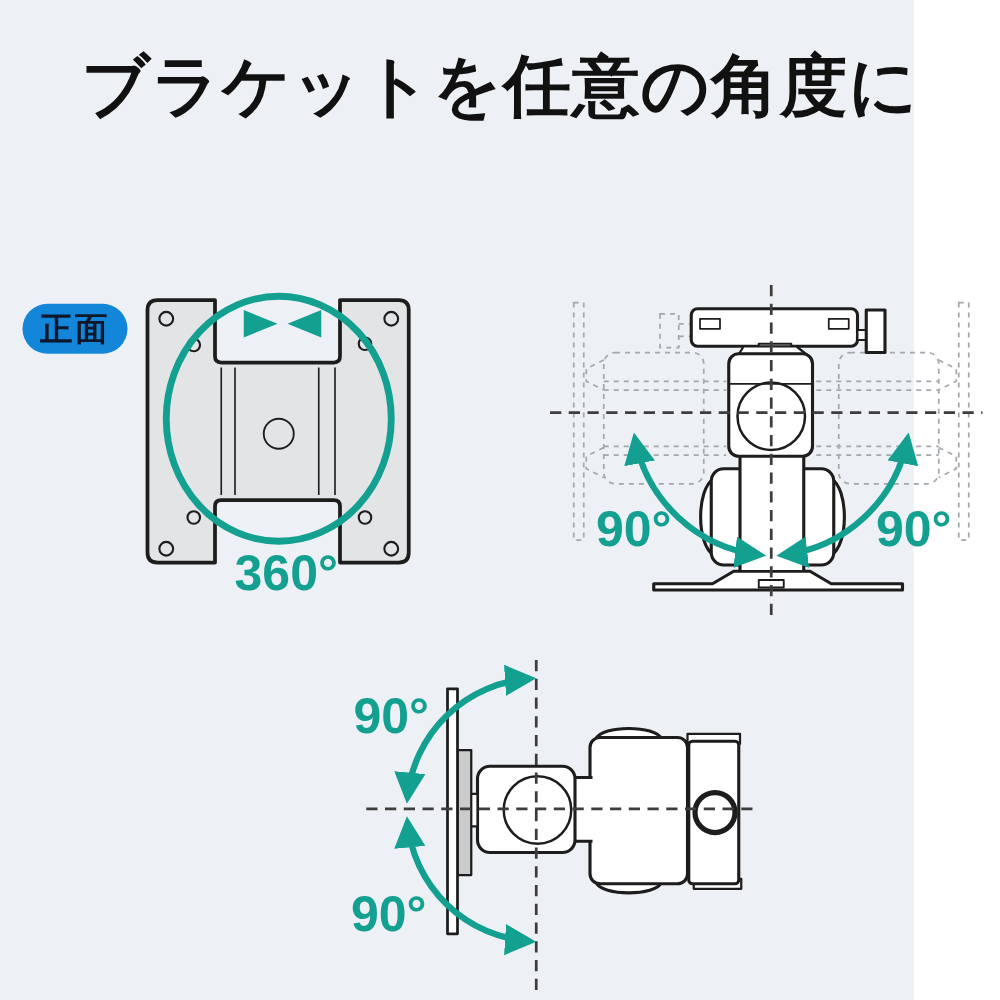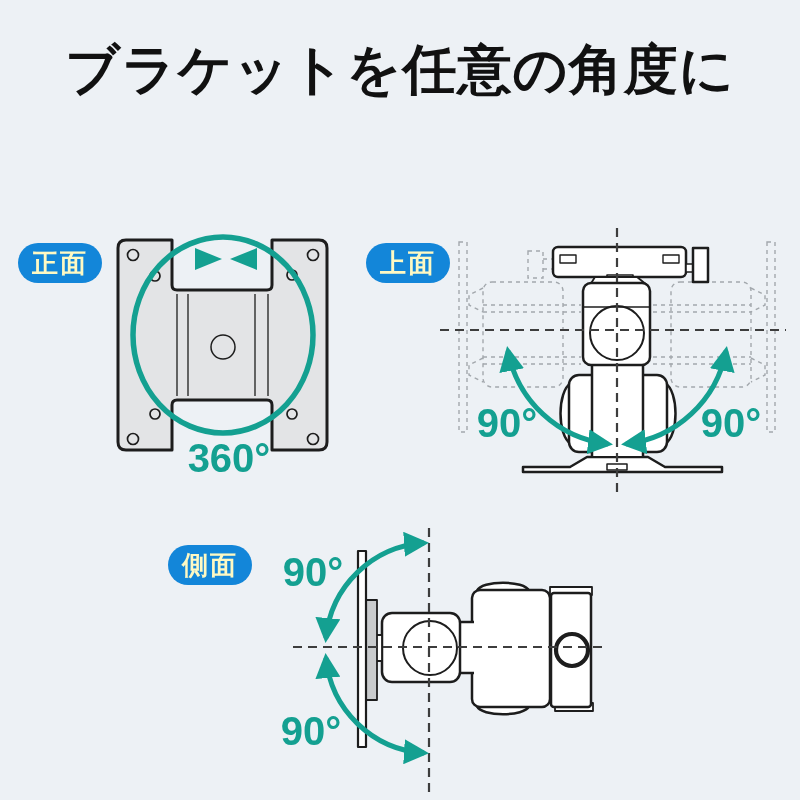--- a/index.html
+++ b/index.html
@@ -1,23 +1,23 @@
 <!DOCTYPE html>
 <html><head>
 <meta charset="utf-8">
 <style>
   html,body{margin:0;padding:0;}
   body{width:800px;height:800px;overflow:hidden;
        font-family:"Liberation Sans","DejaVu Sans",sans-serif;}
-  .page{position:relative;width:800px;height:800px;background:#edf1f5;}
+  .page{position:relative;width:731px;height:800px;background:#edf1f5;}
   .title{position:absolute;top:36px;left:0;width:800px;text-align:center;
          font-weight:bold;font-size:54px;line-height:1.24;color:#111;
          letter-spacing:1px;}
   .badge{position:absolute;width:84px;height:40px;border-radius:20px;
-         background:#1386d9;color:#fef9c3;font-size:26px;font-weight:bold;
+         background:#1386d9;color:#0f172a;font-size:26px;font-weight:bold;
          display:flex;align-items:center;justify-content:center;
          letter-spacing:2px;}
   .badge-front{left:18px;top:243px;}
   .badge-top{left:366px;top:243px;}
   .badge-side{left:168px;top:545px;}
   svg{position:absolute;display:block;}
   .svg-front{left:105px;top:228px;}
   .svg-top{left:438px;top:225px;}
   .svg-side{left:275px;top:510px;}
   svg text{font-family:"Liberation Sans","DejaVu Sans",sans-serif;
@@ -63,23 +63,20 @@
     </g>
 
     <g>
       <ellipse cx="118" cy="107" rx="90" ry="98" fill="none" stroke="#14a091" stroke-width="5.5"></ellipse>
       <polygon points="90,20 90,42 117,31" fill="#14a091"></polygon>
       <polygon points="152,20 152,42 125,31" fill="#14a091"></polygon>
     </g>
     <text x="124" y="244" font-size="40" text-anchor="middle">360°</text>
   </svg>
 
-  <div class="badge badge-top">
-    <span>上面</span>
-  </div>
 
   <svg class="svg-top" width="352" height="275" viewBox="0 0 352 275">
     <defs>
       <marker id="arwT" viewBox="0 0 10 10" refX="8" refY="5" markerWidth="5" markerHeight="5" orient="auto-start-reverse">
           <path d="M0,0 L10,5 L0,10 Z" fill="#14a091"></path>
         </marker>
     </defs>
 
     <g fill="none" stroke="#a3a8ad" stroke-width="1.4" stroke-dasharray="4 4">
       <rect x="21" y="17" width="8" height="190"></rect>
@@ -133,23 +130,20 @@
       <line x1="179" y1="3" x2="179" y2="272"></line>
       <line x1="2" y1="105" x2="348" y2="105"></line>
     </g>
 
     <path d="M 70 126 A 115 115 0 0 0 170 219" fill="none" stroke="#14a091" stroke-width="5" marker-start="url(#arwT)" marker-end="url(#arwT)"></path>
     <path d="M 288 126 A 115 115 0 0 1 188 219" fill="none" stroke="#14a091" stroke-width="5" marker-start="url(#arwT)" marker-end="url(#arwT)"></path>
     <text x="69" y="212" font-size="40" text-anchor="middle">90°</text>
     <text x="293" y="212" font-size="40" text-anchor="middle">90°</text>
   </svg>
 
-  <div class="badge badge-side">
-    <span>側面</span>
-  </div>
 
   <svg class="svg-side" width="332" height="290" viewBox="0 0 332 290">
     <defs>
       <marker id="arwS" viewBox="0 0 10 10" refX="8" refY="5" markerWidth="5" markerHeight="5" orient="auto-start-reverse">
           <path d="M0,0 L10,5 L0,10 Z" fill="#14a091"></path>
         </marker>
     </defs>
     <g fill="#ffffff" stroke="#1d1d1d" stroke-width="2.5" stroke-linejoin="round">
 
       <path d="M 202 81 C 206 70 250 70 254 81"></path>

